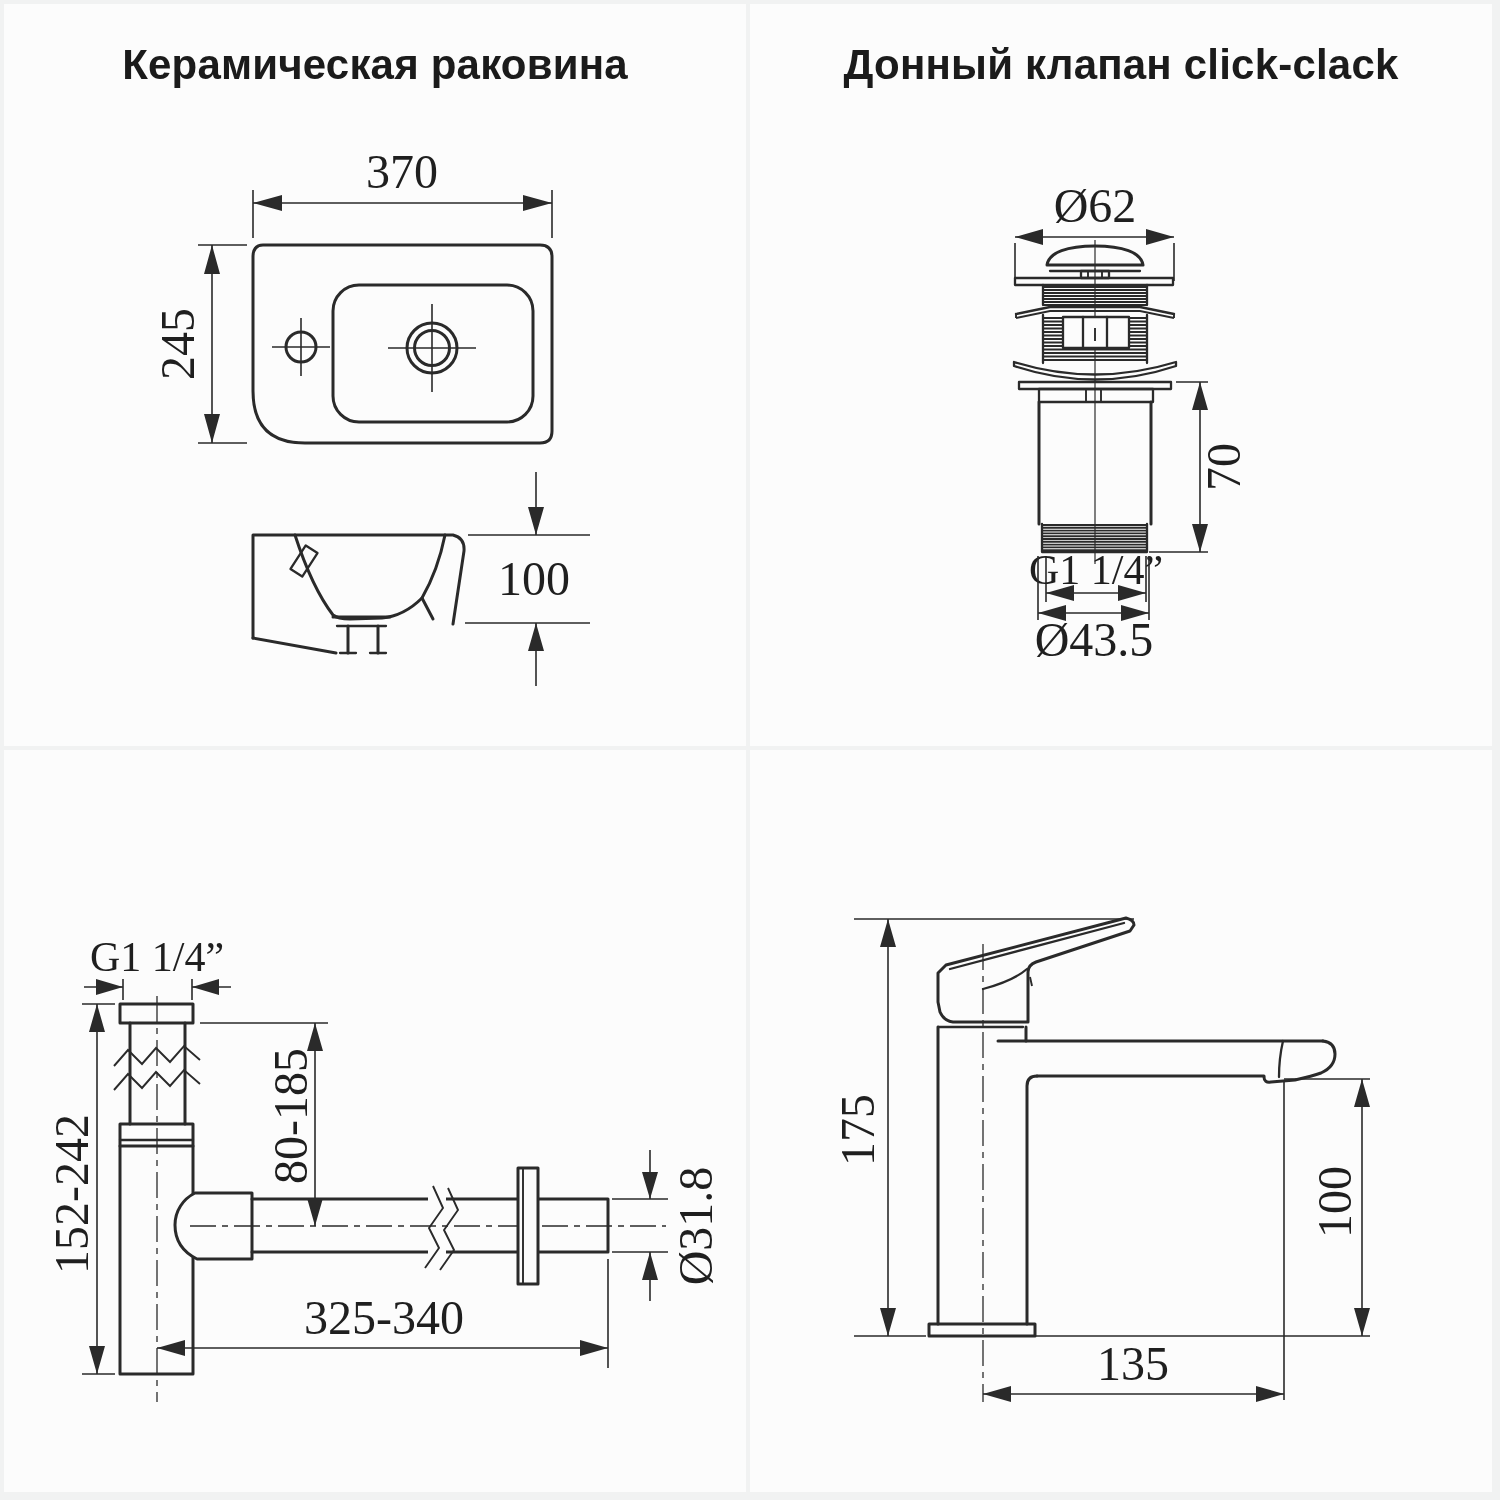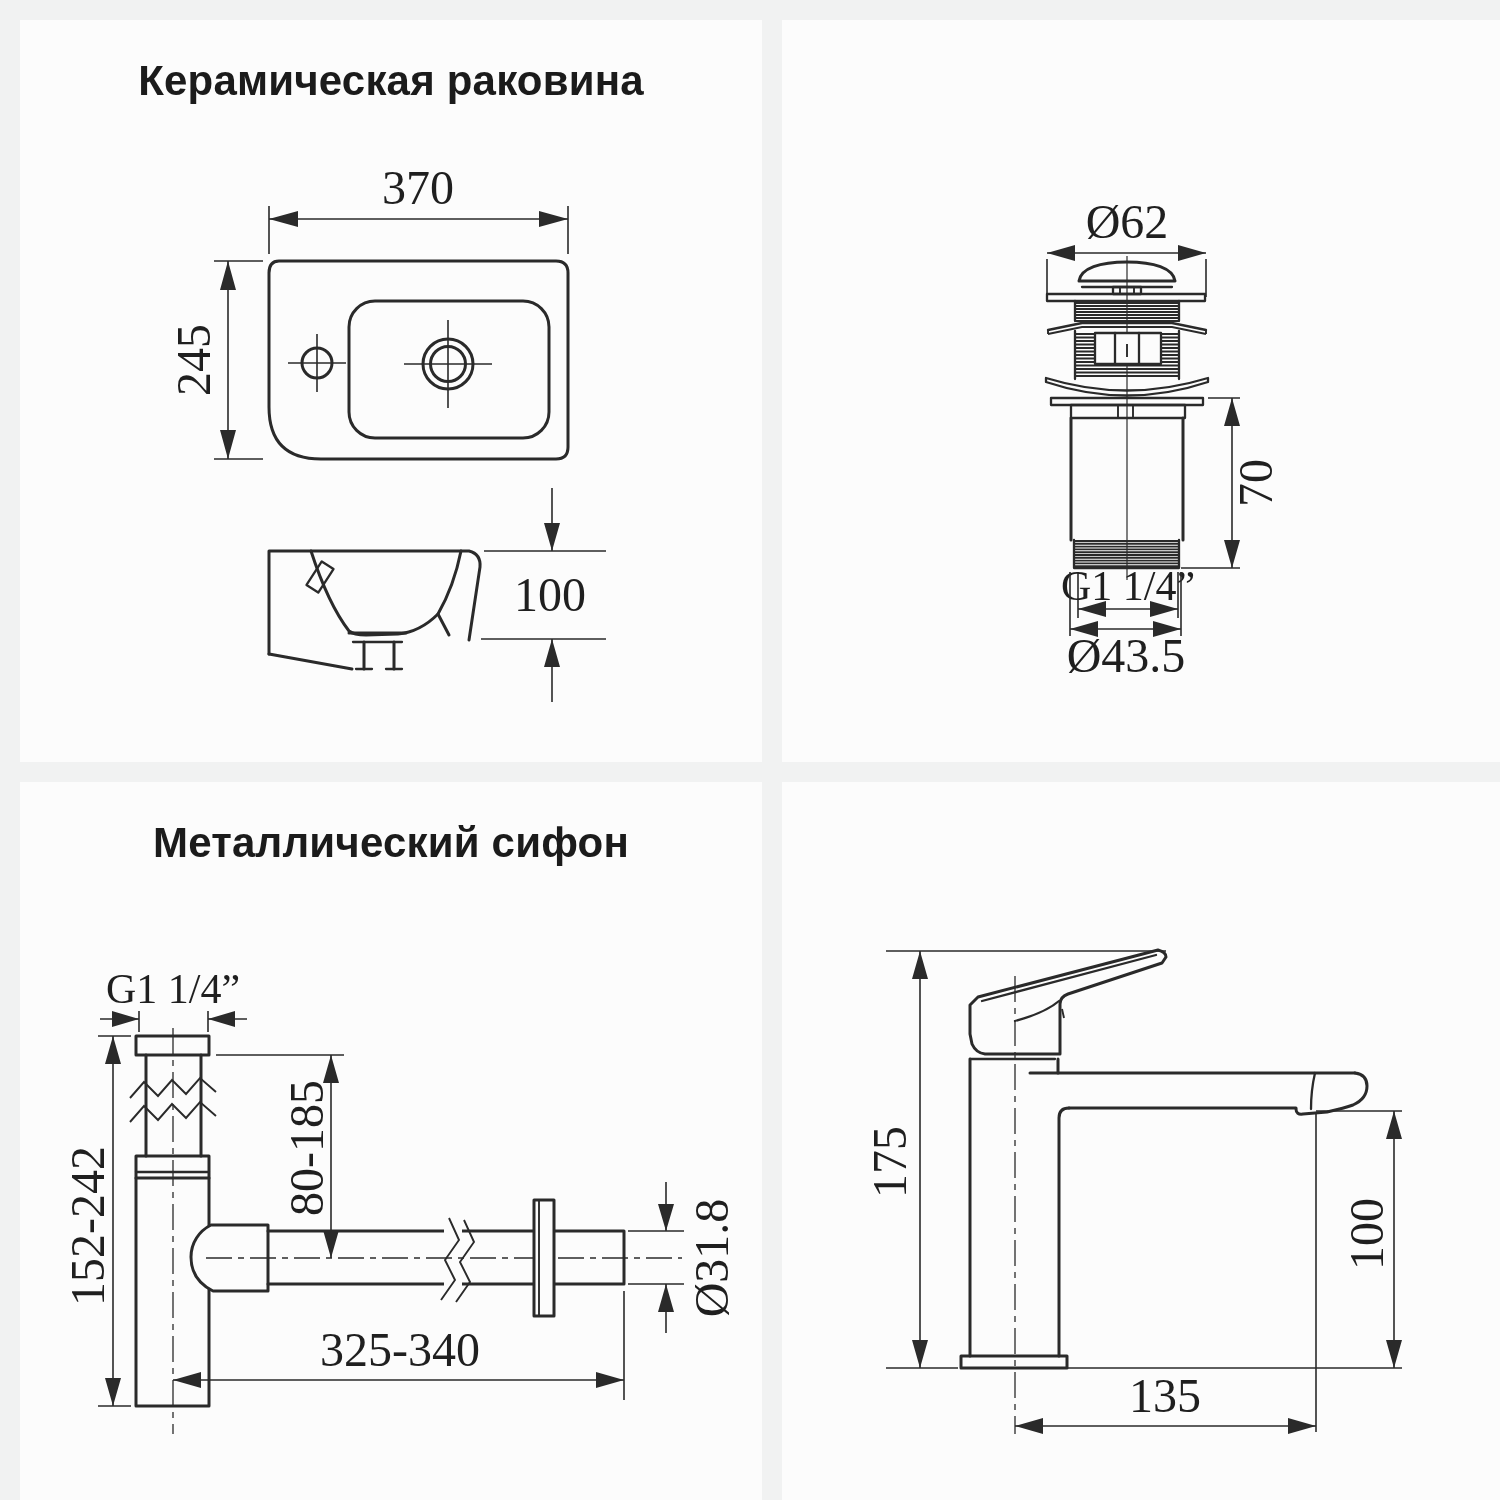--- a/index.html
+++ b/index.html
@@ -4,25 +4,25 @@
 <style>
   html,body{margin:0;padding:0;}
   body{
     width:1500px;height:1500px;
     background:#f1f2f2;
     font-family:"Liberation Sans", sans-serif;
     position:relative;
   }
   .page{
     position:absolute;inset:0;
-    padding:20px;
+    padding:4px;
     display:grid;
     grid-template-columns:742px 742px;
     grid-template-rows:742px 742px;
-    gap:20px;
+    gap:4px;
   }
   .panel{
     position:relative;
     background:#fcfcfc;
     overflow:hidden;
   }
   .panel h2{
     position:absolute;top:38px;left:0;right:0;
     margin:0;
     text-align:center;
@@ -98,20 +98,21 @@
 
       <g>
         <path class="thin" d="M464 531 H586 M461 619 H586 M532 468 V531 M532 682 V619"></path>
         <path class="ah" d="M532 531 L524 503 L540 503 Z M532 619 L524 647 L540 647 Z"></path>
         <text class="dim" x="530" y="591" text-anchor="middle">100</text>
       </g>
     </svg>
   </section>
 
   <section class="panel">
+    <h2>Донный клапан click-clack</h2>
     <svg class="draw" viewBox="0 0 742 742">
       <path class="clsolid" d="M345 236 V560"></path>
 
       <g>
         <path class="ln" d="M297 261 C299 248 318 242 345 242 C372 242 391 248 393 261 Z"></path>
         <path class="ln2" d="M300 267 H390"></path>
         <rect class="ln2" x="331" y="267" width="28" height="7"></rect>
         <path class="thr" d="M338 267 V274 M352 267 V274"></path>
         <rect class="ln2" x="265" y="274" width="158" height="7"></rect>
       </g>
@@ -170,21 +171,20 @@
 
       <g>
         <path class="thin" d="M288 552 V616 M399 552 V616 M288 609 H399"></path>
         <path class="ah" d="M288 609 L316 601 L316 617 Z M399 609 L371 601 L371 617 Z"></path>
         <text class="dim" x="344" y="652" text-anchor="middle">Ø43.5</text>
       </g>
     </svg>
   </section>
 
   <section class="panel">
-    <h2>Металлический сифон</h2>
     <svg class="draw" viewBox="0 0 742 742">
       <path class="cl" d="M153 246 V652"></path>
 
       <g>
         <rect class="ln" x="116" y="254" width="73" height="19"></rect>
         <path class="ln" d="M126 273 V374 M181 273 V374"></path>
         <path class="thr" d="M110 316 L124 300 L138 314 L152 298 L166 312 L180 296 L196 310"></path>
         <path class="thr" d="M110 340 L124 324 L138 338 L152 322 L166 336 L180 320 L196 334"></path>
       </g>
 

